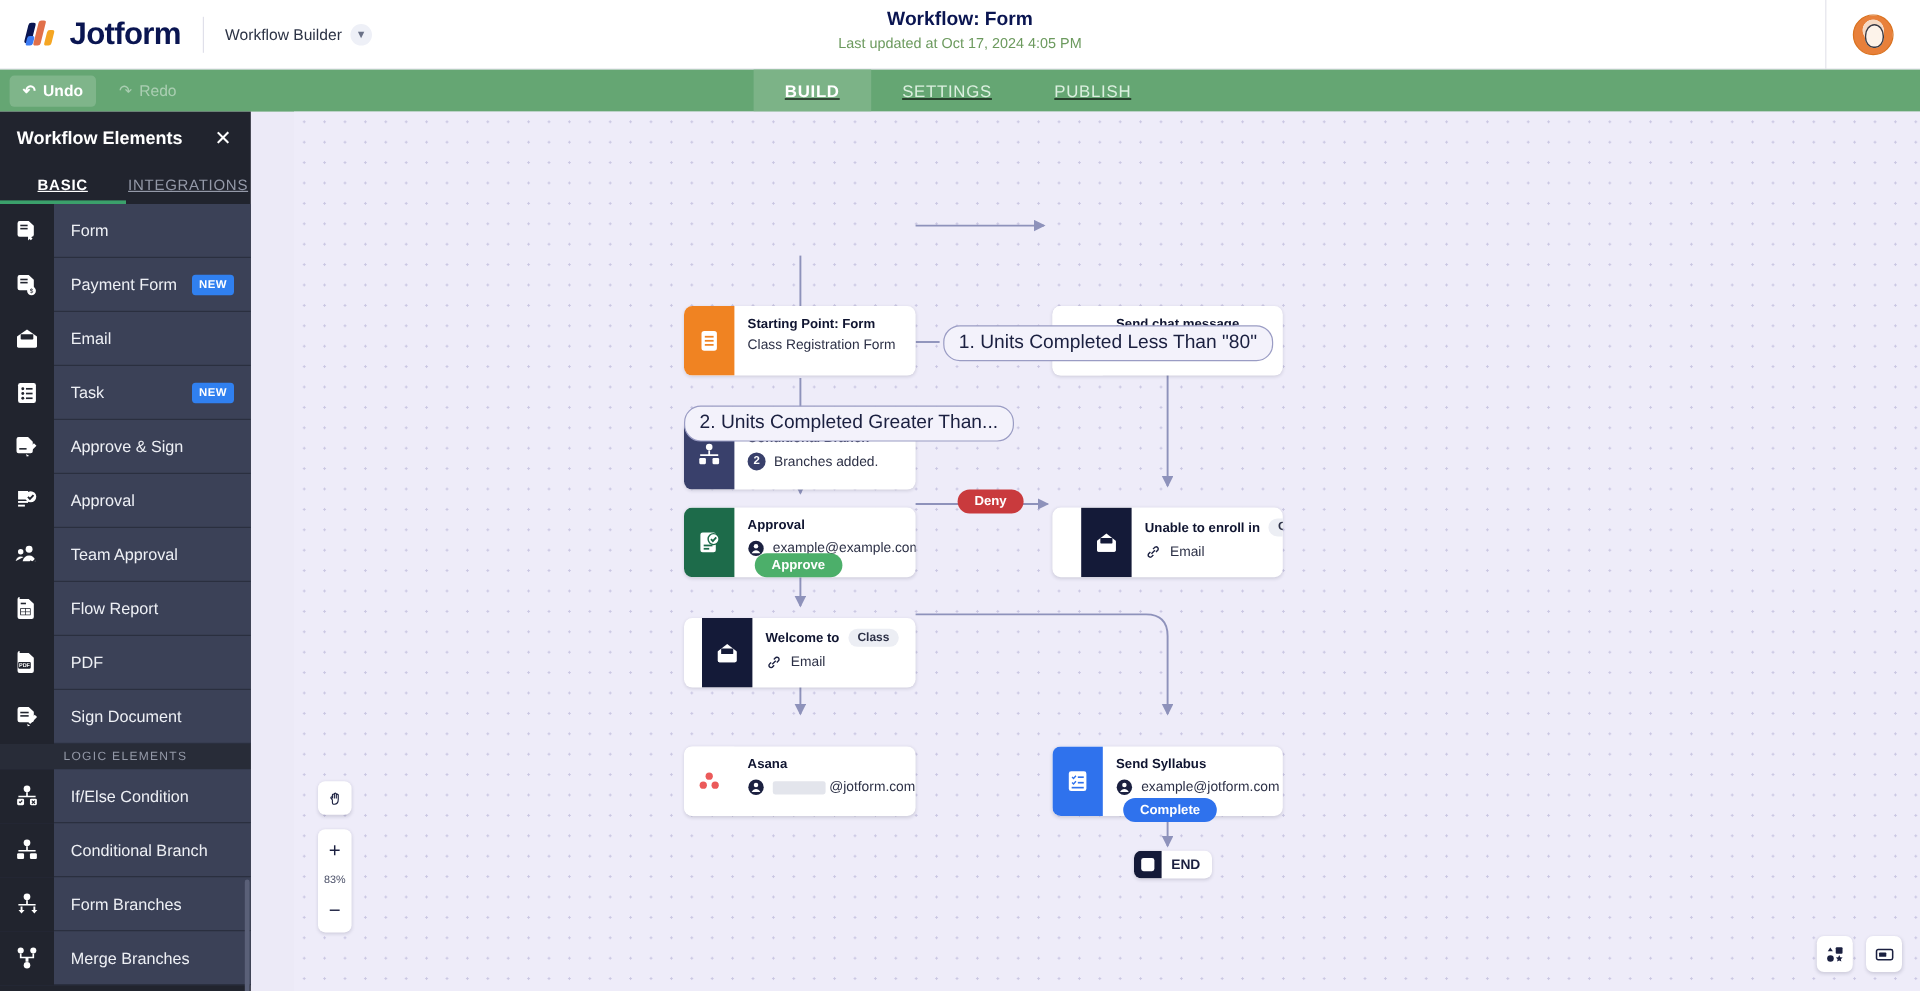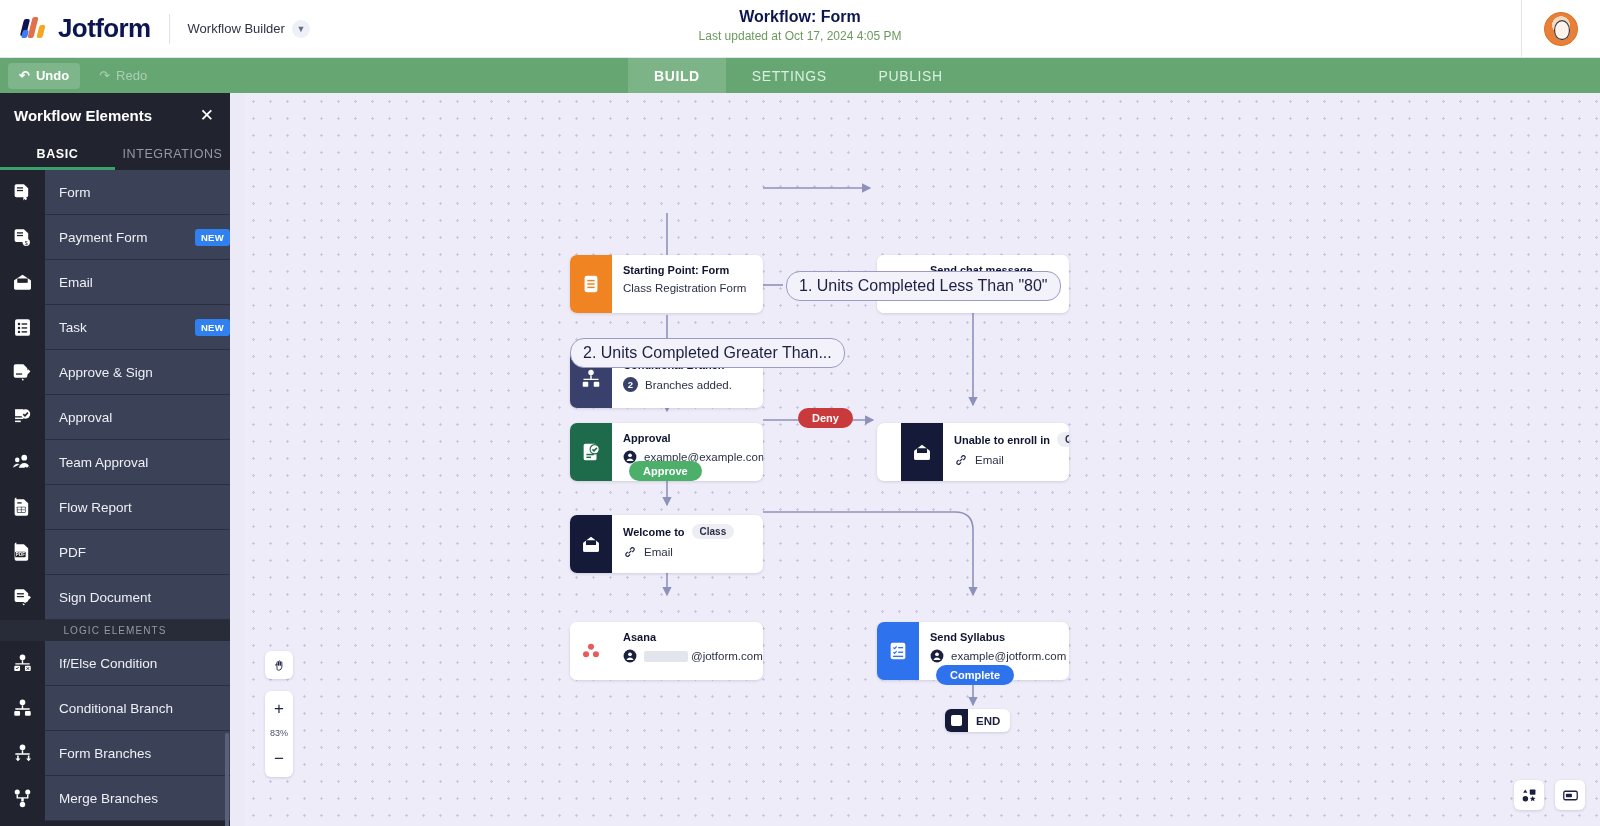--- a/index.html
+++ b/index.html
@@ -58,64 +58,65 @@
     position: absolute; left: 0; top: 58px; width: 1600px; height: 35px;
     background: #65a673; display: flex; align-items: center;
   }
   .tb-btn {
     display: inline-flex; align-items: center; gap: 6px; height: 26px;
     padding: 0 11px; border-radius: 4px; font-size: 13px; font-weight: bold;
     color: #ffffff; background: rgba(255,255,255,0.17); margin-left: 8px;
     cursor: pointer; border: none;
   }
   .tb-btn.disabled { background: transparent; color: rgba(255,255,255,0.45); font-weight: normal; }
-  .tb-tabs { position: absolute; left: 628px; top: 0; height: 35px; display: flex; }
+  .tb-tabs { position: absolute; left: 628px; top: 0; height: 35px; display: flex; text-decoration: underline; }
   .tb-tab {
     height: 35px; padding: 0 26px; display: flex; align-items: center;
     font-size: 14px; color: #dbefdf; letter-spacing: 0.6px; cursor: pointer;
     background: transparent;
   }
   .tb-tab.active { background: #7cb387; color: #ffffff; font-weight: bold; }
 
   
   .sidebar {
-    position: absolute; left: 0; top: 93px; width: 230px; height: 733px;
+    position: absolute; left: 0; top: 93px; width: 209px; height: 733px;
     background: #21242e; overflow: hidden;
   }
   .sb-head {
     height: 44px; display: flex; align-items: center; justify-content: space-between;
     padding: 0 16px 0 14px;
   }
   .sb-title { font-size: 15px; font-weight: bold; color: #ffffff; }
   .sb-close { font-size: 17px; color: #ffffff; cursor: pointer; line-height: 1; }
   .sb-tabs { display: flex; height: 33px; position: relative; }
   .sb-tab {
     flex: 1; display: flex; align-items: center; justify-content: center;
     font-size: 12.5px; letter-spacing: 0.6px; color: #9499a8; cursor: pointer;
     position: relative;
+    text-decoration: underline;
   }
   .sb-tab.active { color: #ffffff; font-weight: bold; }
   .sb-tab.active::after {
     content: ""; position: absolute; left: 0; right: 0; bottom: 0;
     height: 3px; background: #3ba06b;
   }
   .sb-list { height: 656px; overflow: hidden; }
   .sb-item {
     display: flex; align-items: center; height: 45px; cursor: pointer;
     background: #3b4157; border-bottom: 1px solid #2a2f3f;
   }
   .sb-ico {
     width: 45px; height: 45px; flex: 0 0 45px; background: #21242e;
     display: flex; align-items: center; justify-content: center;
   }
   .sb-ico svg { width: 21px; height: 21px; fill: #ffffff; }
   .sb-label { font-size: 13.5px; color: #eef0f5; padding-left: 14px; flex: 1; }
   .sb-badge {
     background: #3080f0; color: #fff; font-size: 9.5px; font-weight: bold;
-    padding: 3px 6px; border-radius: 3px; letter-spacing: .3px;
+    padding: 3px 6px; border-radius: 3px; margin-right: 14px; letter-spacing: .3px;
   }
   .sb-group {
     height: 21px; background: #282c38; display: flex; align-items: center;
     justify-content: center; font-size: 10px; letter-spacing: 1.1px; color: #9499a8;
   }
   .sb-scroll {
     position: absolute; right: 1px; top: 640px; width: 4px; height: 120px;
     background: #5a6078; border-radius: 2px;
   }
 
@@ -576,21 +577,21 @@
           <svg class="ico-link" viewBox="0 0 24 24">
               <path d="M9.5 14.5l5-5M8 12l-2 2a3 3 0 104.2 4.2l2-2M16 12l2-2a3 3 0 10-4.2-4.2l-2 2"></path>
             </svg>
           <span>Email</span>
         </div>
       </div>
     </div>
 
     <div class="pill approve" style="left:384px; top:368px;">Approve</div>
 
-    <div class="node" style="left:325px; top:422px; width:193px; height:58px;">
+    <div class="node" style="left:325px; top:422px; width:193px; height:58px;padding-left:15px;">
       <div class="nico" style="background:#141a38;">
         <svg viewBox="0 0 24 24">
             <path d="M3.5 10.5 L12 4 L20.5 10.5 V19 a1.5 1.5 0 0 1-1.5 1.5 H5 a1.5 1.5 0 0 1-1.5-1.5 z" fill="#fff"></path>
             <path d="M6.5 8h11v5h-11z" fill="#141a38"></path>
             <path d="M3.5 10.8 L12 17 L20.5 10.8 V19.2 a1.3 1.3 0 0 1-1.3 1.3 H4.8 a1.3 1.3 0 0 1-1.3-1.3 z" fill="#fff"></path>
           </svg>
       </div>
       <div class="nbody">
         <div class="ntitle">
           <span>Welcome to</span>

